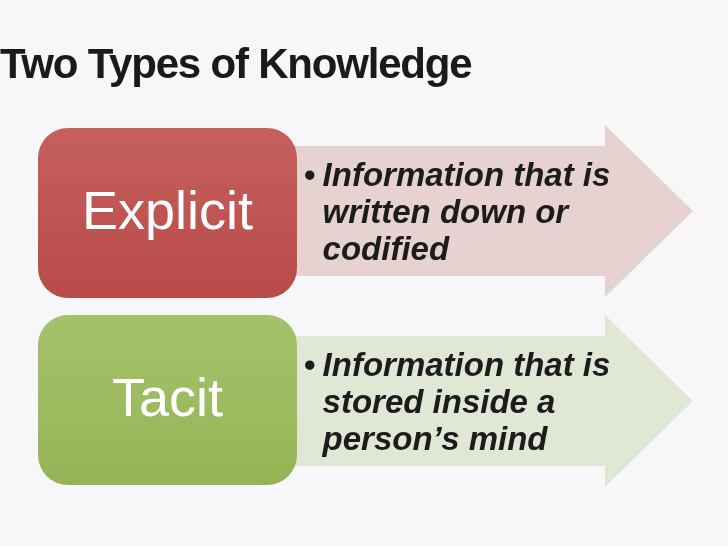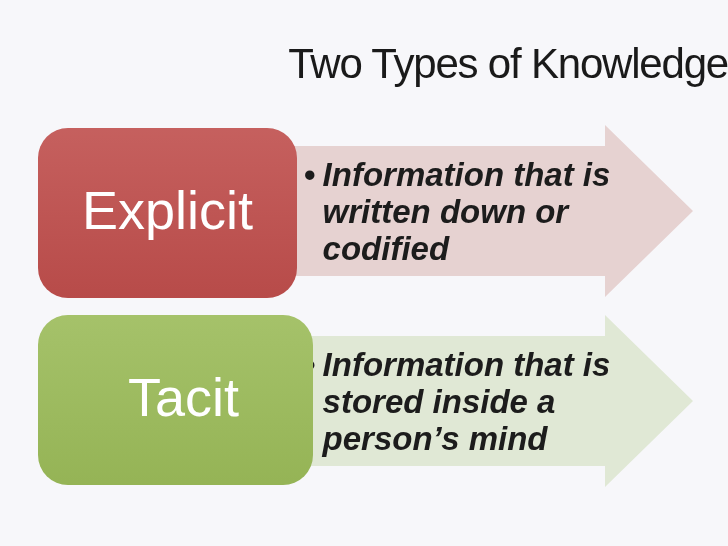--- a/index.html
+++ b/index.html
@@ -13,24 +13,24 @@
     width: 728px;
     height: 546px;
     overflow: hidden;
     background: #F7F7FA;
   }
   .slide-title {
     position: absolute;
     left: 0;
     right: 0;
     top: 40px;
-    text-align: right;
+    text-align: left;
     font-size: 42px;
     letter-spacing: -1.2px;
-    font-weight: 400;
+    font-weight: 700;
     color: #1A1A1A;
     white-space: nowrap;
   }
   .knowledge-box {
     position: absolute;
     left: 38px;
     width: 259px;
     height: 170px;
     border-radius: 30px;
     z-index: 2;
@@ -101,17 +101,17 @@
   </div>
 
   <div class="arrow-shape arrow-tacit" style="background-color: rgb(224, 232, 213);">
     <div class="arrow-text">
       <span class="bullet-dot">•</span>
       <span class="bullet-lines">Information that is
 stored inside a
 person’s mind</span>
     </div>
   </div>
-  <div class="knowledge-box box-tacit" style="background-color: rgb(155, 187, 89); padding-left: 16px;">
+  <div class="knowledge-box box-tacit" style="background-color: rgb(155, 187, 89);">
     <span class="box-label">Tacit</span>
   </div>
 
 </div>
 
 </body></html>

